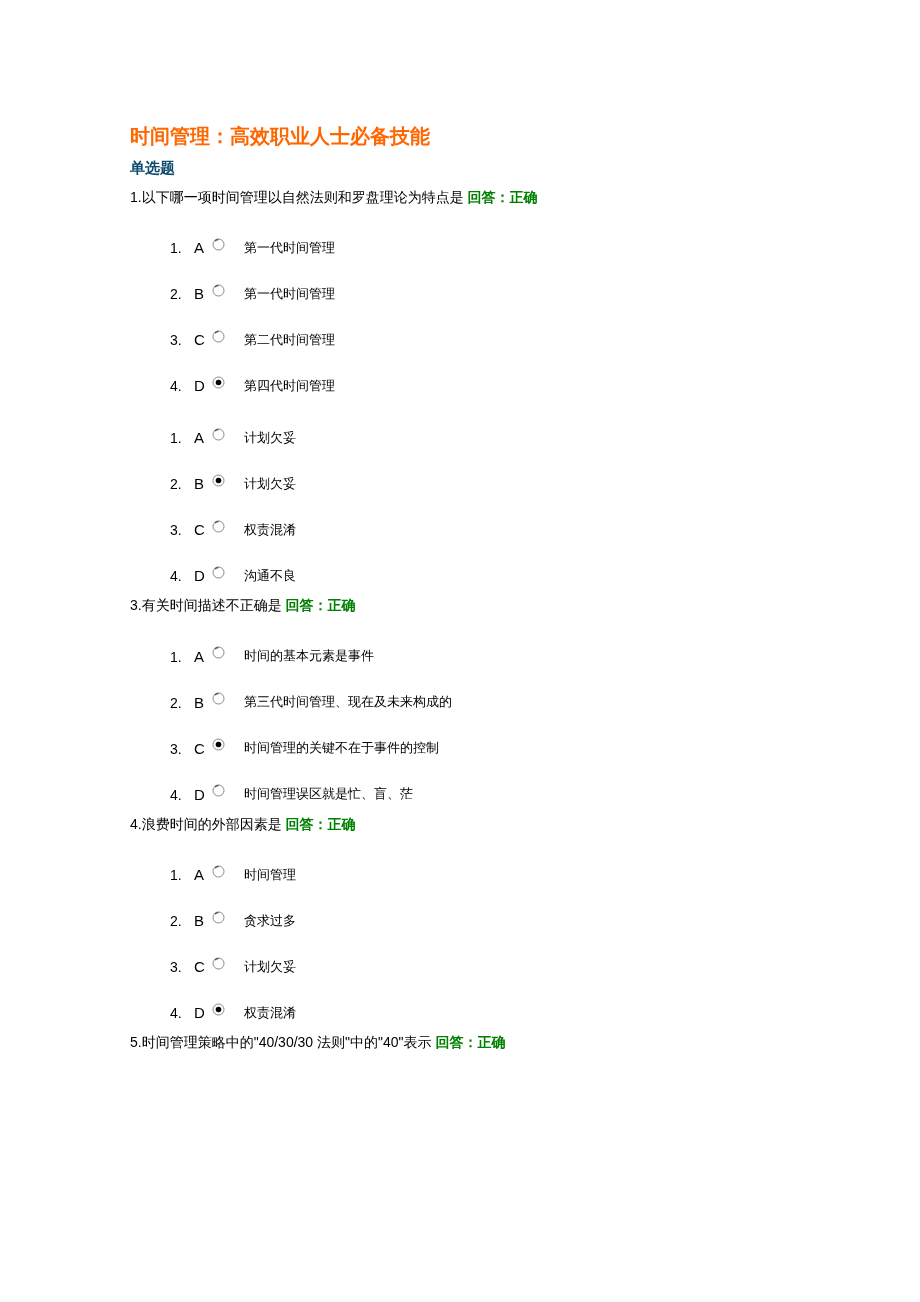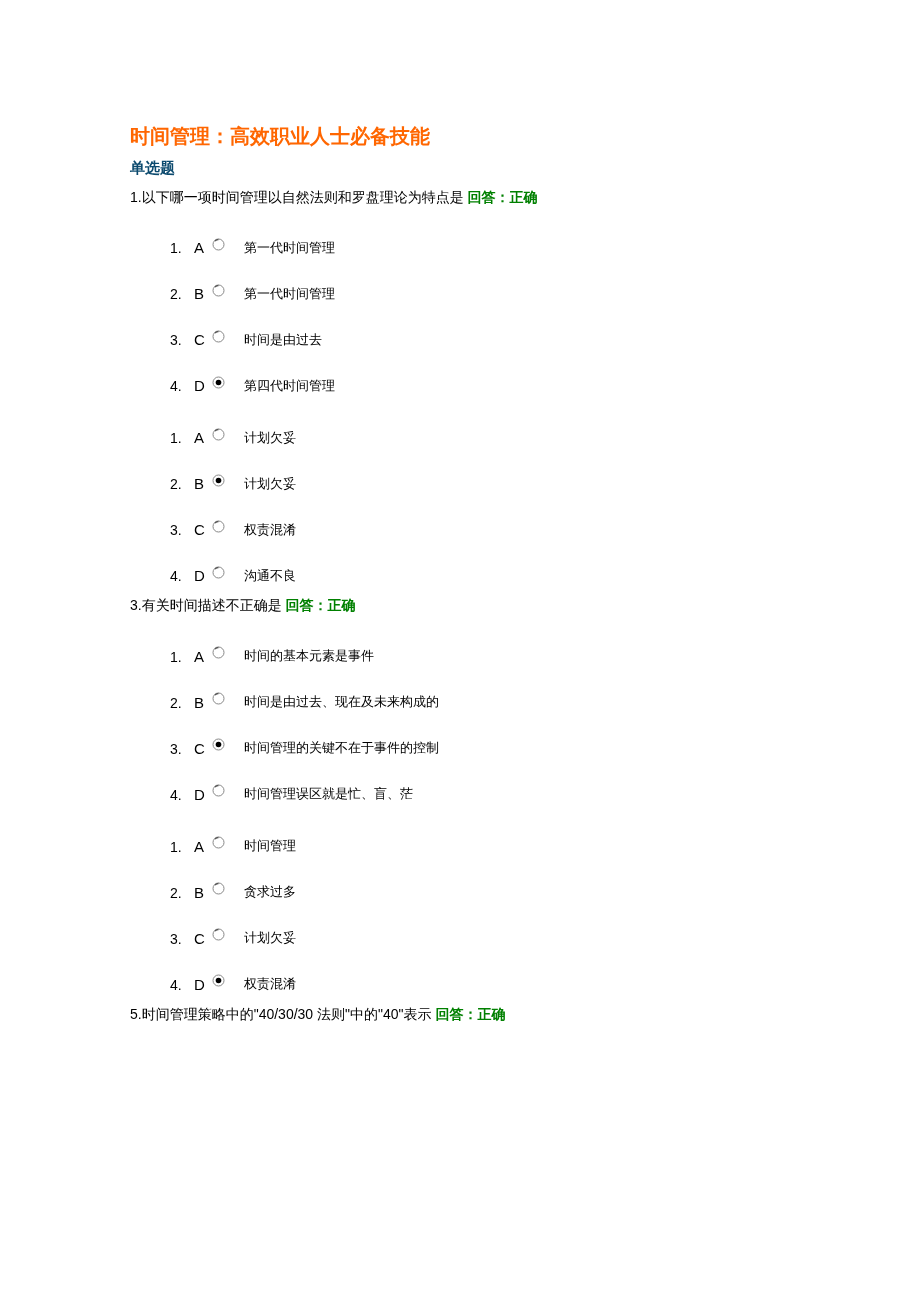--- a/index.html
+++ b/index.html
@@ -113,21 +113,21 @@
       </li>
       <li class="option-item">
         <span class="option-num">3.</span>
         <span class="option-letter">C</span>
         <span class="radio-wrap">
           <svg class="radio-icon" viewBox="0 0 13 13">
             <circle cx="6.5" cy="6.5" r="5.5" fill="#fff" stroke="#888" stroke-width="1"></circle>
             <path d="M3 3 A5 5 0 0 1 6.5 1.5" stroke="#555" stroke-width="1.5" fill="none"></path>
           </svg>
         </span>
-        <span class="option-text">时间是由过去</span>
+        <span class="option-text">第二代时间管理</span>
       </li>
       <li class="option-item">
         <span class="option-num">4.</span>
         <span class="option-letter">D</span>
         <span class="radio-wrap">
           <svg class="radio-icon" viewBox="0 0 13 13">
             <circle cx="6.5" cy="6.5" r="5.5" fill="#fff" stroke="#888" stroke-width="1"></circle>
             <circle cx="6.5" cy="6.5" r="2.8" fill="#000"></circle>
           </svg>
         </span>
@@ -195,21 +195,21 @@
       </li>
       <li class="option-item">
         <span class="option-num">2.</span>
         <span class="option-letter">B</span>
         <span class="radio-wrap">
           <svg class="radio-icon" viewBox="0 0 13 13">
             <circle cx="6.5" cy="6.5" r="5.5" fill="#fff" stroke="#888" stroke-width="1"></circle>
             <path d="M3 3 A5 5 0 0 1 6.5 1.5" stroke="#555" stroke-width="1.5" fill="none"></path>
           </svg>
         </span>
-        <span class="option-text">时间是由过去、现在及未来构成的</span>
+        <span class="option-text">第三代时间管理、现在及未来构成的</span>
       </li>
       <li class="option-item">
         <span class="option-num">3.</span>
         <span class="option-letter">C</span>
         <span class="radio-wrap">
           <svg class="radio-icon" viewBox="0 0 13 13">
             <circle cx="6.5" cy="6.5" r="5.5" fill="#fff" stroke="#888" stroke-width="1"></circle>
             <circle cx="6.5" cy="6.5" r="2.8" fill="#000"></circle>
           </svg>
         </span>
@@ -220,20 +220,21 @@
         <span class="option-letter">D</span>
         <span class="radio-wrap">
           <svg class="radio-icon" viewBox="0 0 13 13">
             <circle cx="6.5" cy="6.5" r="5.5" fill="#fff" stroke="#888" stroke-width="1"></circle>
             <path d="M3 3 A5 5 0 0 1 6.5 1.5" stroke="#555" stroke-width="1.5" fill="none"></path>
           </svg>
         </span>
         <span class="option-text">时间管理误区就是忙、盲、茫</span>
       </li>
     </ol>
+    <div class="question-row"><span class="question-number">4.</span><span class="question-text">浪费时间的外部因素是</span>  <span class="answer-label">回答：正确</span></div>
     <ol class="options-list">
       <li class="option-item">
         <span class="option-num">1.</span>
         <span class="option-letter">A</span>
         <span class="radio-wrap">
           <svg class="radio-icon" viewBox="0 0 13 13">
             <circle cx="6.5" cy="6.5" r="5.5" fill="#fff" stroke="#888" stroke-width="1"></circle>
             <path d="M3 3 A5 5 0 0 1 6.5 1.5" stroke="#555" stroke-width="1.5" fill="none"></path>
           </svg>
         </span>

